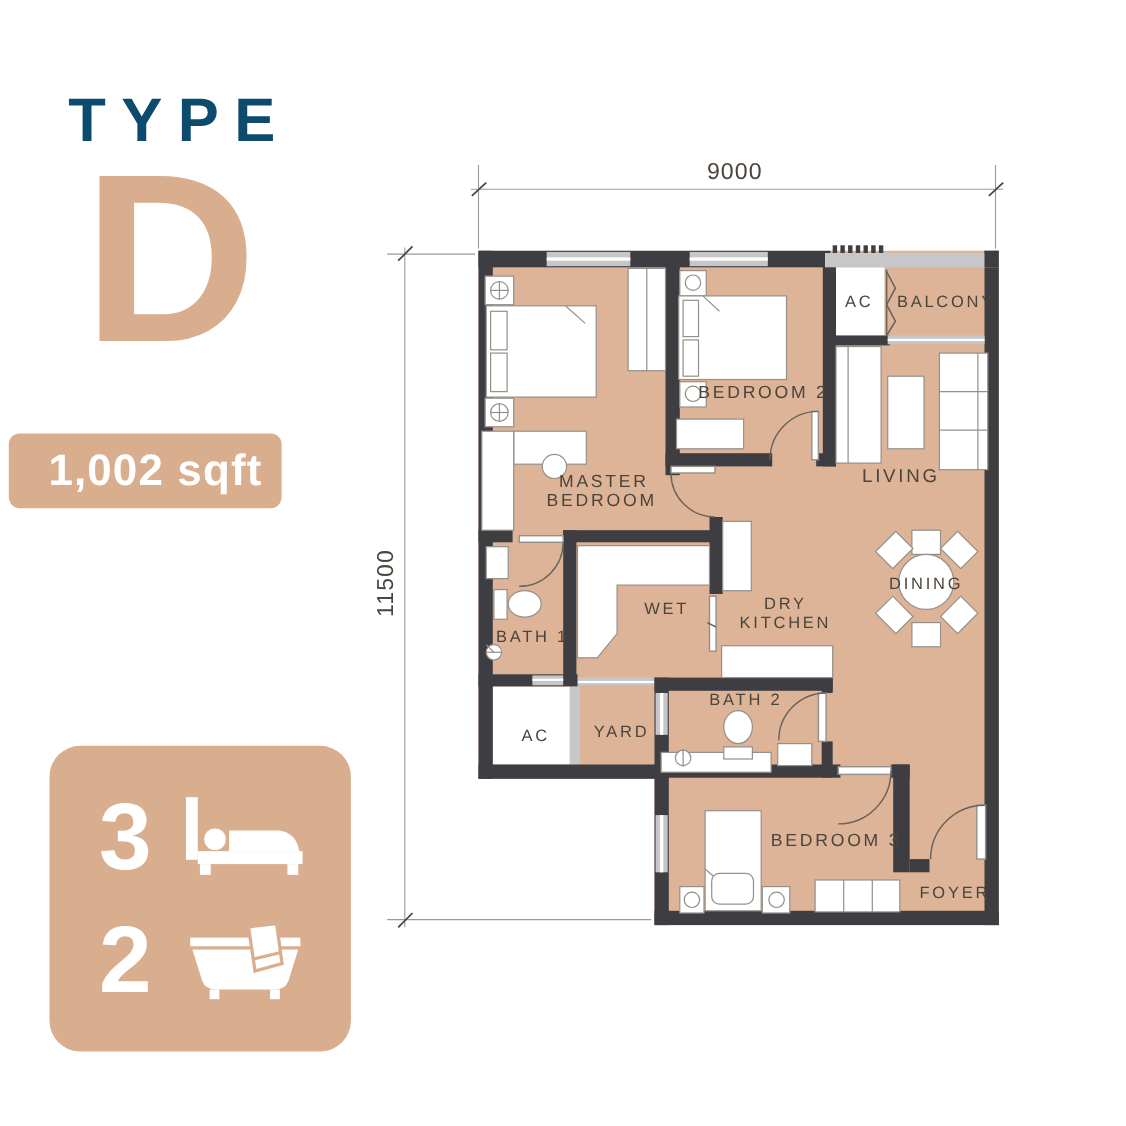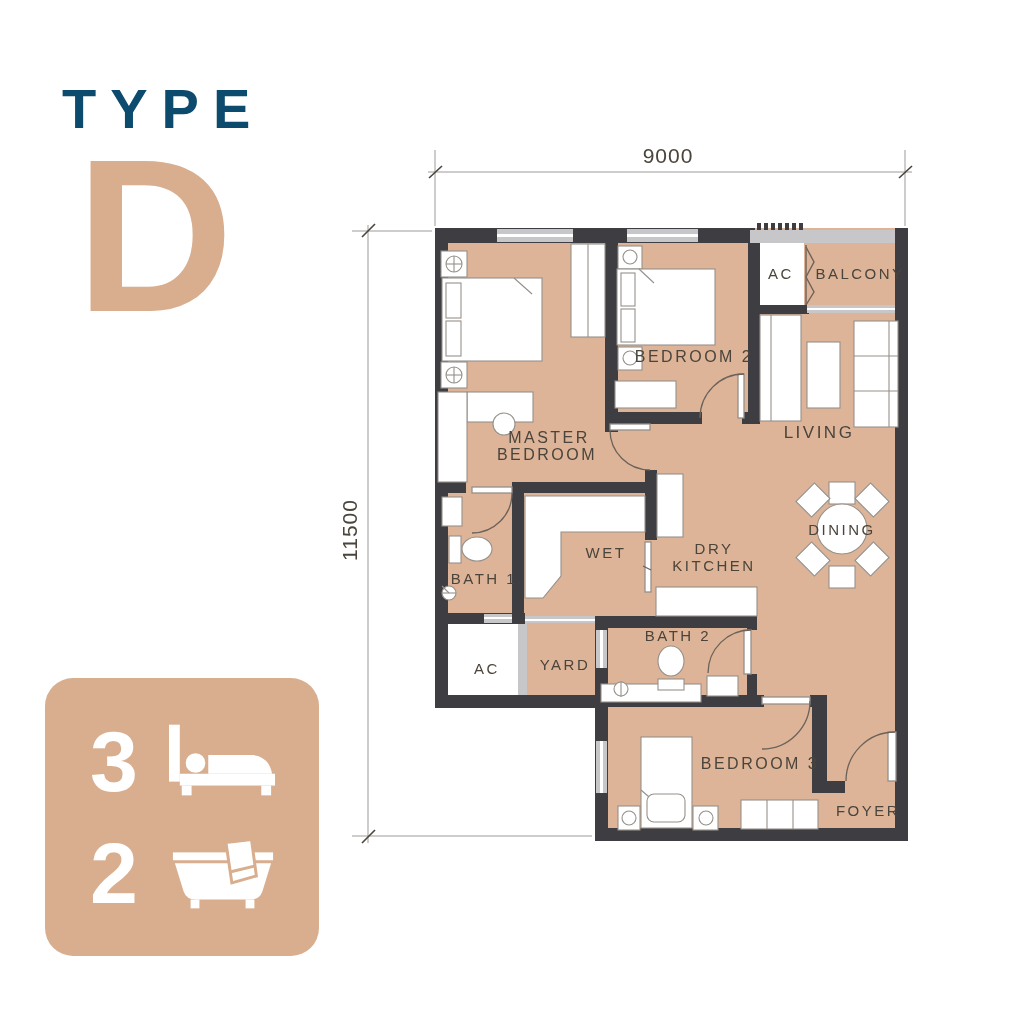--- a/index.html
+++ b/index.html
@@ -23,20 +23,23 @@
   .dim-label{fill:#4a443c;letter-spacing:1px;}
 </style>
 </head>
 <body>
 
 <div class="canvas">
 
   <div class="type-label">TYPE</div>
   <div class="type-letter">D</div>
 
+  <div class="area-badge">
+    <span>1,002 sqft</span>
+  </div>
 
   <div class="stats-badge">
     <div class="stat-row">
       <div class="stat-num">3</div>
       <svg class="stat-icon" viewBox="0 0 110 74">
         <rect x="0" y="0" width="11" height="58" fill="#ffffff"></rect>
         <circle cx="27" cy="39" r="10" fill="#ffffff"></circle>
         <path d="M40,50 V31 H86 Q102,33 105,50 Z" fill="#ffffff"></path>
         <rect x="11" y="50" width="97" height="12" fill="#ffffff"></rect>
         <rect x="13" y="62" width="10" height="10" fill="#ffffff"></rect>

